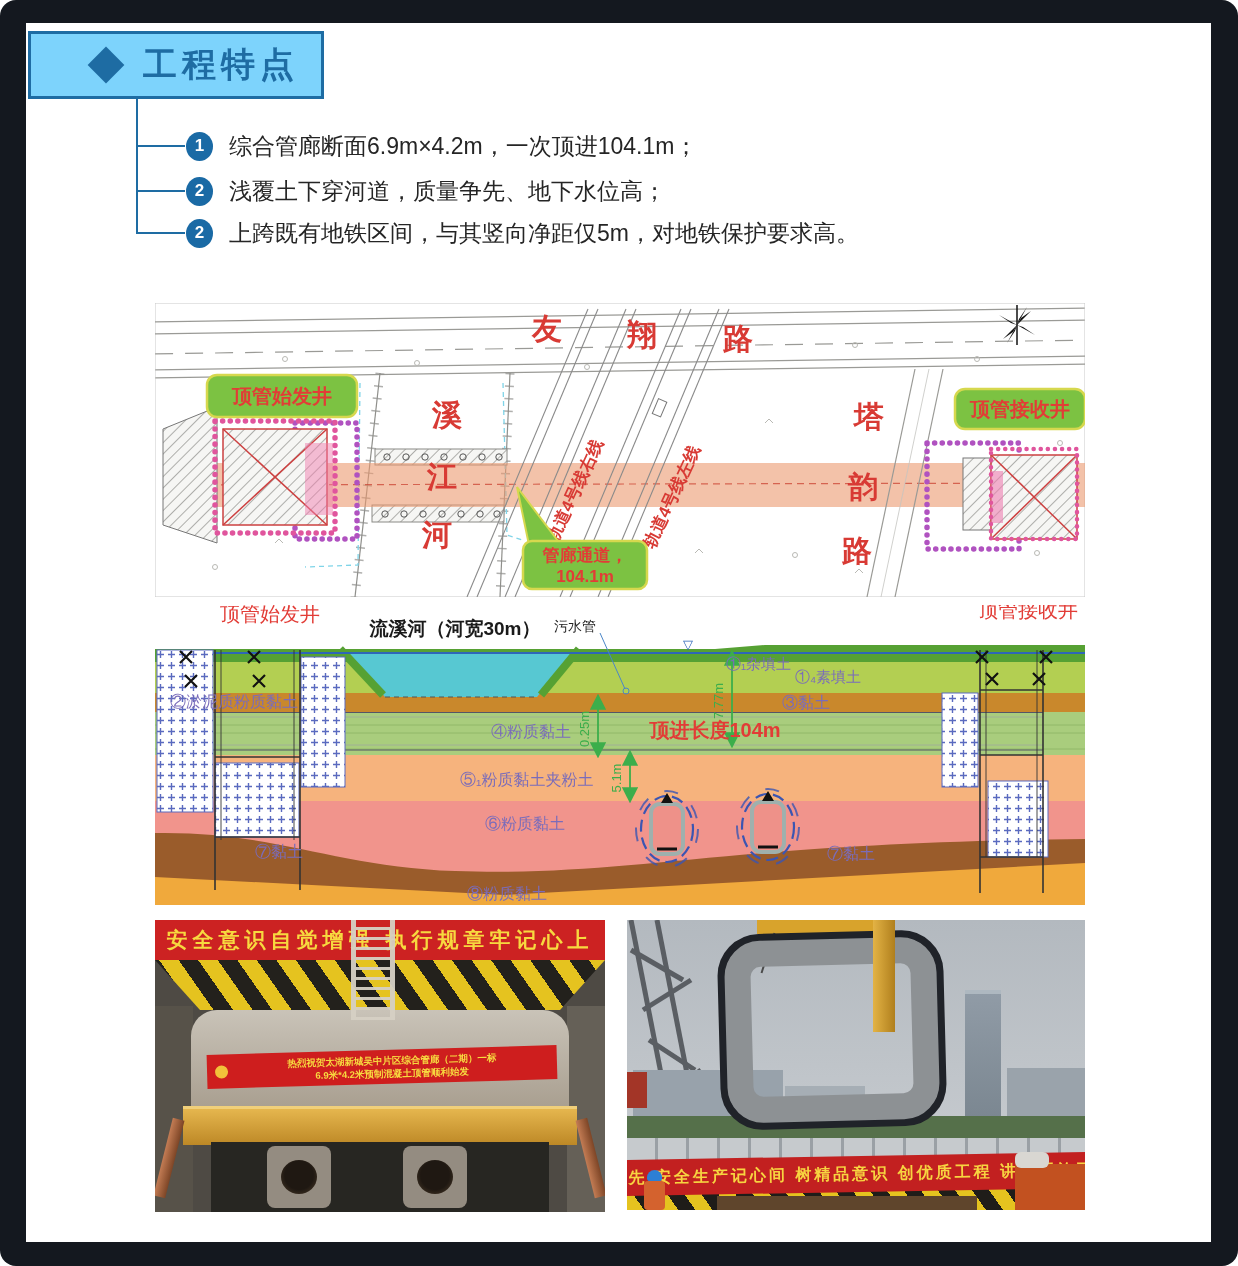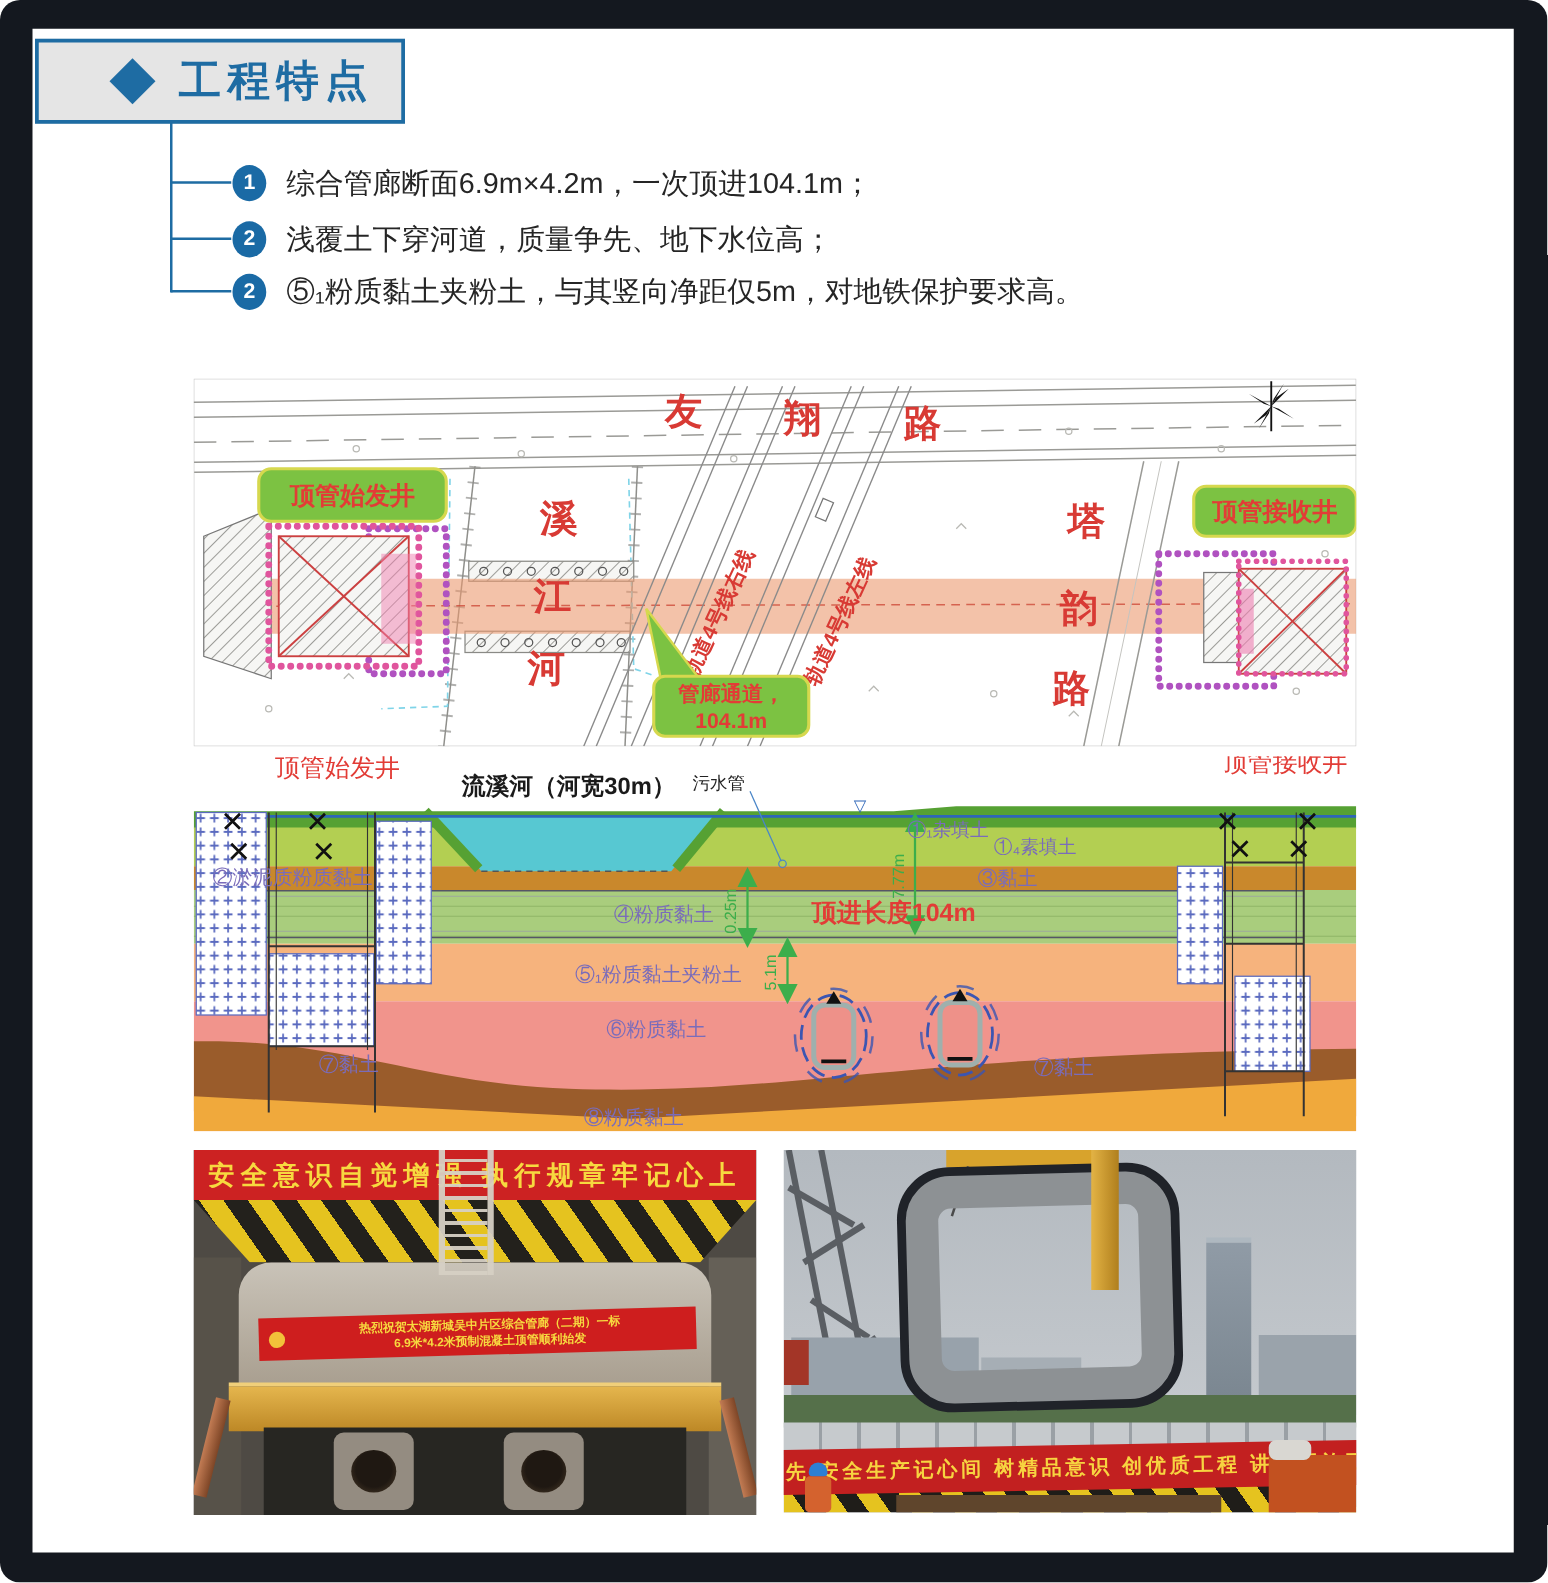--- a/index.html
+++ b/index.html
@@ -1,21 +1,21 @@
 <!DOCTYPE html>
 <html><head>
 <meta charset="utf-8">
 <style>
   html,body{margin:0;padding:0;background:#ffffff;font-family:"Liberation Sans",sans-serif;}
   .page{position:relative;width:1238px;height:1266px;background:#14181f;border-radius:16px;overflow:hidden;}
   .content{position:absolute;left:26px;top:23px;width:1185px;height:1219px;background:#fff;}
 
   
   .hdr-box{position:absolute;left:2px;top:8px;width:290px;height:62px;border:3px solid #1e6ca3;
-           background:#e5e5e5;display:flex;align-items:center;}
+           background:#7dd3fc;display:flex;align-items:center;}
   .hdr-diamond{width:26px;height:26px;background:#1e6ca3;transform:rotate(45deg);margin-left:62px;margin-right:24px;}
   .hdr-title{font-size:34px;font-weight:bold;color:#1e6ca3;letter-spacing:5px;}
   .conn{position:absolute;background:#1e6ca3;}
   .v-line{left:110px;top:73px;width:2px;height:138px;}
   .h-line{height:2px;width:48px;left:111px;}
   .bullet-row{position:absolute;left:160px;display:flex;align-items:center;gap:16px;height:30px;}
   .bullet-num{width:27px;height:29px;border-radius:50%;background:#1a6aa5;color:#fff;font-weight:bold;
               font-size:17px;display:flex;align-items:center;justify-content:center;flex:0 0 auto;}
   .bullet-text{font-size:23px;color:#252525;font-weight:500;white-space:nowrap;}
 
@@ -99,21 +99,21 @@
   <div class="bullet-row" style="top:108px;">
     <div class="bullet-num">1</div>
     <div class="bullet-text">综合管廊断面6.9m×4.2m，一次顶进104.1m；</div>
   </div>
   <div class="bullet-row" style="top:153px;">
     <div class="bullet-num">2</div>
     <div class="bullet-text">浅覆土下穿河道，质量争先、地下水位高；</div>
   </div>
   <div class="bullet-row" style="top:195px;">
     <div class="bullet-num">2</div>
-    <div class="bullet-text">⑤₁粉质黏土夹粉土，与其竖向净距仅5m，对地铁保护要求高。</div>
+    <div class="bullet-text">上跨既有地铁区间，与其竖向净距仅5m，对地铁保护要求高。</div>
   </div>
 
   <div class="panel" style="left:129px;top:280px;width:930px;height:294px;">
   <svg width="930" height="294" viewBox="0 0 930 294">
     <defs>
       <pattern id="hatchP" width="8" height="8" patternUnits="userSpaceOnUse" patternTransform="rotate(45)">
         <rect width="8" height="8" fill="#f6f6f4"></rect>
               <line x1="0" y1="0" x2="0" y2="8" stroke="#9c9c98" stroke-width="1.6"></line>
       </pattern>
     </defs>

